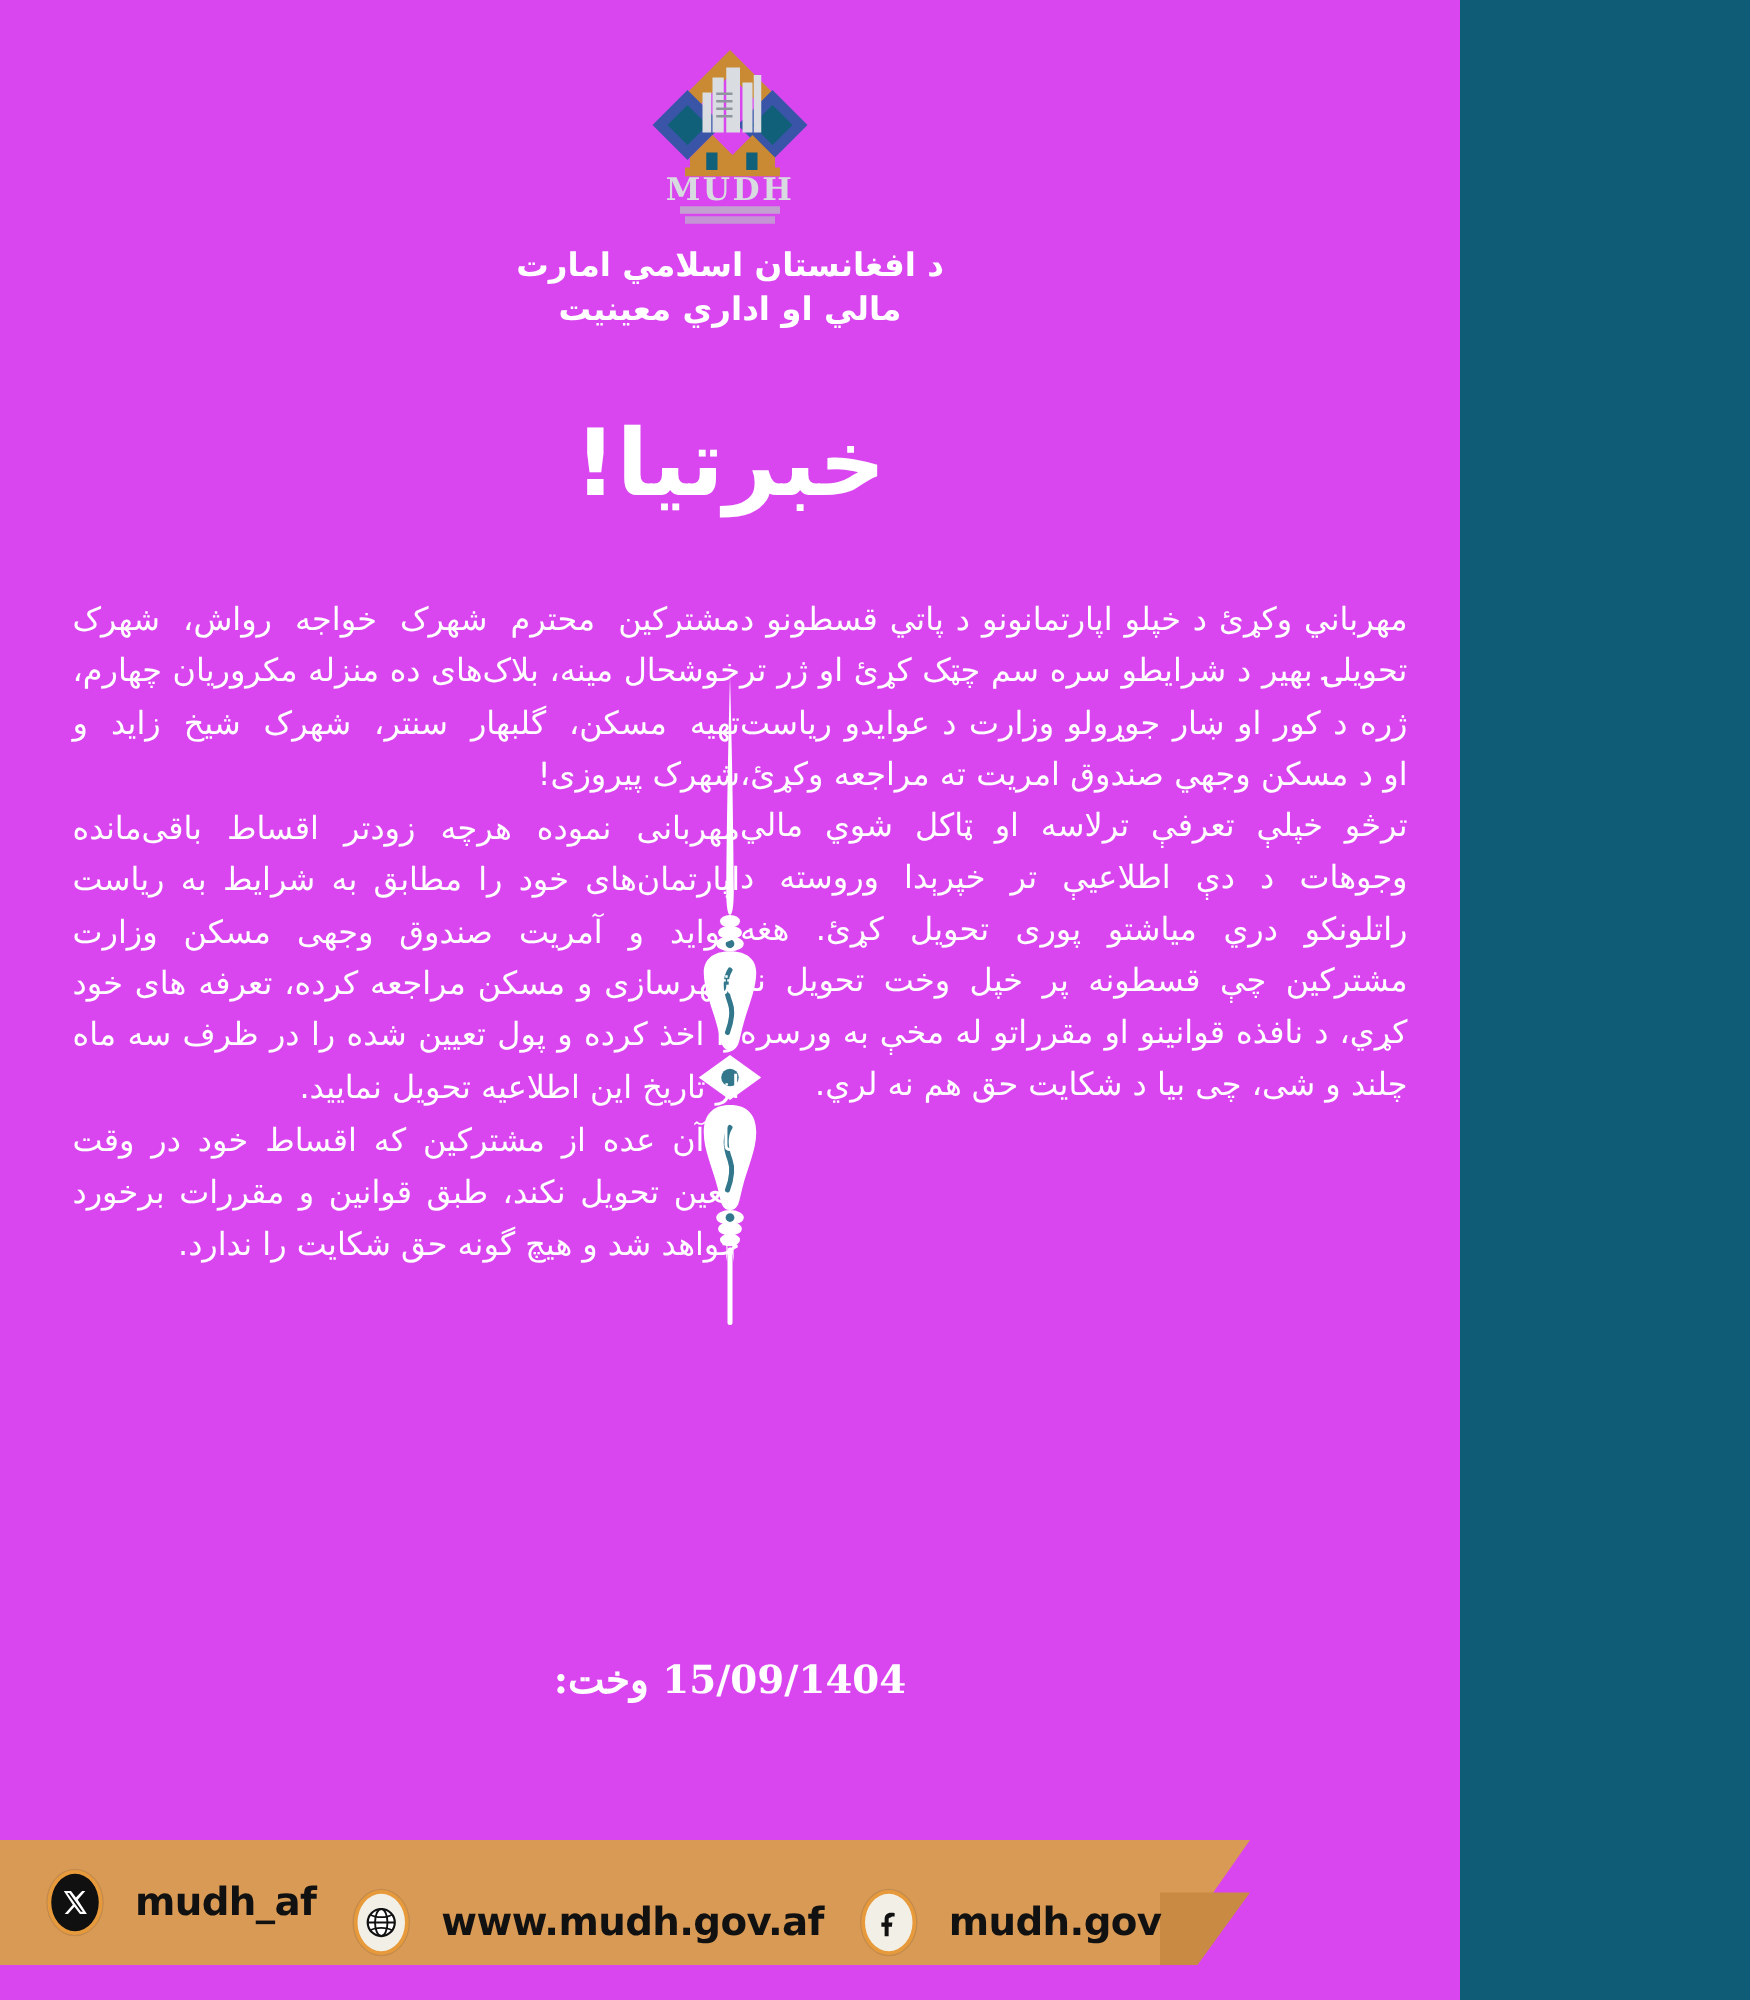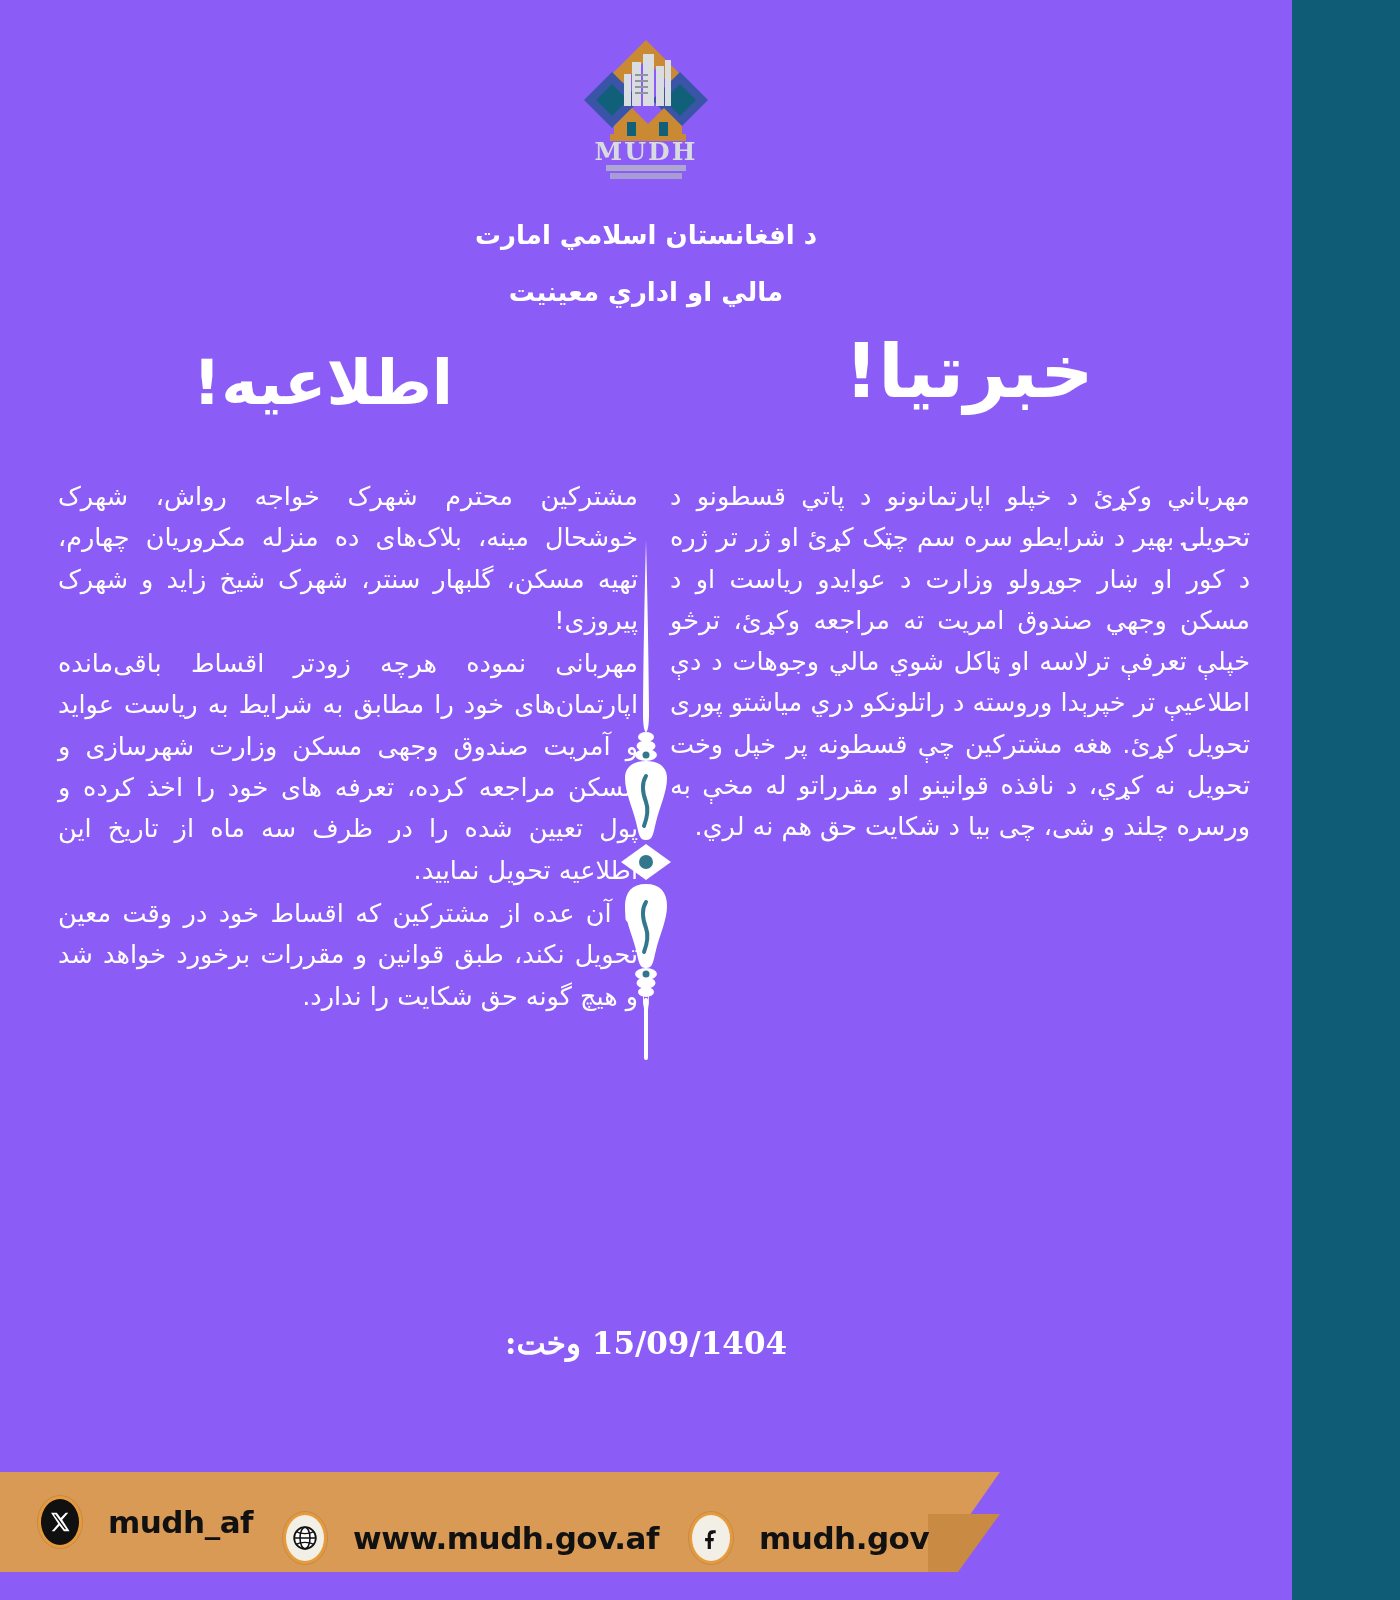--- a/index.html
+++ b/index.html
@@ -4,22 +4,22 @@
 <style>
   * { box-sizing: border-box; margin: 0; padding: 0; }
   html, body {
     width: 1400px; height: 1600px;
     background: #0e5c75;
     font-family: "DejaVu Sans", "Liberation Sans", sans-serif;
     overflow: hidden;
   }
   #poster {
     position: relative;
-    width: 1292px; height: 1600px;
-    background: #8b5cf6;
+    width: 1168px; height: 1600px;
+    background: #d946ef;
     overflow: hidden;
     text-decoration: underline;
   }
 
   
   .logo-wrap {
     position: absolute;
     left: 0; right: 0; top: 34px;
     display: flex; justify-content: center;
   }
@@ -36,21 +36,20 @@
     text-align: center;
     direction: rtl;
   }
   .ministry .ln {
     color: #ffffff;
     font-size: 26px;
     font-weight: bold;
     line-height: 1.33;
     letter-spacing: .2px;
     font-family: "DejaVu Sans", "Liberation Sans", sans-serif;
-    margin-top: 22px;
   }
 
   
   .headings {
     position: absolute;
     top: 336px; left: 0; right: 0;
     display: flex;
     align-items: flex-start;
   }
   .heading-cell {
@@ -187,21 +186,20 @@
       </svg>
     </div>
   </div>
 
   <div class="ministry">
     <div class="ln">د افغانستان اسلامي امارت</div>
     <div class="ln">مالي او اداري معینیت</div>
   </div>
 
   <div class="headings">
-    <div class="heading-cell heading-fa">اطلاعیه!</div>
     <div class="heading-cell heading-ps">خبرتیا!</div>
   </div>
 
   <div class="ornament">
     <svg width="90" height="520" viewBox="0 0 90 520">
       <g fill="#ffffff">
 
         <path d="M45 0 C46.6 60 47.6 120 48 170 C48.2 186 46.6 192 45 192 C43.4 192 41.8 186 42 170 C42.4 120 43.4 60 45 0 Z"></path>
 
         <ellipse cx="45" cy="197" rx="8" ry="5"></ellipse>

